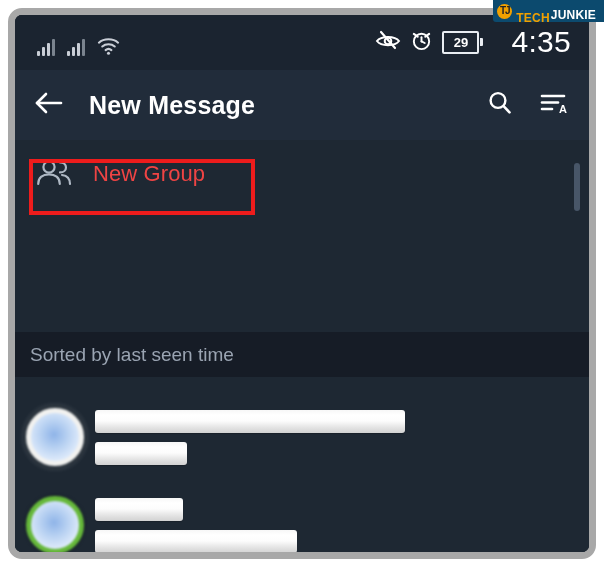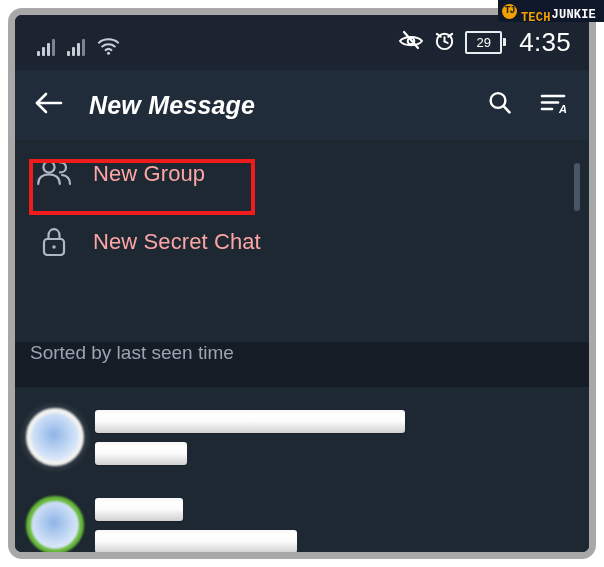--- a/index.html
+++ b/index.html
@@ -86,53 +86,52 @@
   .battery .shell {
     border: 2px solid #e9edf2;
     border-radius: 2px;
     padding: 0 3px;
     height: 19px;
     min-width: 27px;
     display: flex;
     align-items: center;
     justify-content: center;
     font-size: 13px;
-    font-weight: normal;
+    font-weight: bold;
     letter-spacing: 0px;
     color: #ffffff;
     line-height: 1;
   }
   .battery .nub {
     width: 3px;
     height: 8px;
     background: #e9edf2;
     margin-left: 1px;
     border-radius: 0 1px 1px 0;
   }
   #clock {
-    font-size: 26px;
+    font-size: 30px;
     color: #ffffff;
     letter-spacing: 0.3px;
-    margin-left: 4px;
+    margin-left: 19px;
   }
 
   
   #watermark {
     position: absolute;
     right: 0px;
     top: 0px;
     height: 22px;
-    background: #0f172a;
+    background: #0c4a6e;
     display: flex;
     align-items: center;
     padding: 0 8px 0 4px;
     border-bottom-left-radius: 3px;
     gap: 4px;
     z-index: 40;
-    font-family: Liberation Mono, monospace;
   }
   #watermark .wm-badge {
     width: 15px;
     height: 15px;
     border-radius: 50%;
     background: #f0a000;
     color: #222222;
     font-size: 10px;
     font-weight: bold;
     display: flex;
@@ -160,21 +159,20 @@
   
   #app-header {
     position: absolute;
     left: 0;
     top: 55px;
     width: 574px;
     height: 70px;
     background: #212c3a;
     display: flex;
     align-items: center;
-    font-style: italic;
   }
   #back-button {
     width: 52px;
     height: 70px;
     display: flex;
     align-items: center;
     justify-content: center;
     margin-left: 8px;
     cursor: pointer;
   }
@@ -213,21 +211,21 @@
     cursor: pointer;
   }
   .menu-icon {
     width: 78px;
     display: flex;
     align-items: center;
     justify-content: center;
     flex: 0 0 78px;
   }
   .menu-label {
-    color: #fca5a5;
+    color: #ef4444;
     font-size: 22px;
     letter-spacing: 0.1px;
   }
   #highlight-box {
     position: absolute;
     left: 14px;
     top: 19px;
     width: 226px;
     height: 56px;
     border: 4px solid #ee1c1c;
@@ -246,25 +244,26 @@
     background: #485668;
     border-radius: 3px;
     z-index: 15;
     cursor: pointer;
   }
 
   
   #sorted-band {
     position: absolute;
     left: 0;
-    top: 327px;
+    top: 317px;
     width: 574px;
     height: 45px;
     background: #161c26;
     display: flex;
+    align-items: center;
   }
   #sorted-label {
     color: #9aa4b2;
     font-size: 19px;
     margin-left: 15px;
   }
 
   
   #contact-list {
     position: absolute;
@@ -412,30 +411,20 @@
             <circle cx="14" cy="9" r="5.6" stroke="#aeb8c4" stroke-width="2.2" fill="none"></circle>
             <path d="M3.2 26 C3.2 19.4, 8 16.4, 14 16.4 C20 16.4, 24.8 19.4, 24.8 26" stroke="#aeb8c4" stroke-width="2.2" fill="none" stroke-linecap="round"></path>
             <path d="M25 4.4 C28.6 4.4, 31 6.6, 31 9.4 C31 12.2, 28.6 14.4, 25 14.4" stroke="#aeb8c4" stroke-width="2.2" fill="none" stroke-linecap="round"></path>
             <path d="M27 17 C32 17.6, 35 20.4, 35 26" stroke="#aeb8c4" stroke-width="2.2" fill="none" stroke-linecap="round"></path>
           </svg>
         </div>
         <div class="menu-label">New Group</div>
         <div id="highlight-box"></div>
       </div>
 
-      <div class="menu-item">
-        <div class="menu-icon">
-          <svg width="34" height="34" viewBox="0 0 34 34">
-            <rect x="7" y="14" width="20" height="16" rx="3.2" stroke="#aeb8c4" stroke-width="2.2" fill="none"></rect>
-            <path d="M11.5 14 V10.5 C11.5 6.6, 14 4.2, 17 4.2 C20 4.2, 22.5 6.6, 22.5 10.5 V14" stroke="#aeb8c4" stroke-width="2.2" fill="none" stroke-linecap="round"></path>
-            <circle cx="17" cy="22" r="1.7" fill="#aeb8c4"></circle>
-          </svg>
-        </div>
-        <div class="menu-label">New Secret Chat</div>
-      </div>
 
     </div>
 
     <div id="scroll-indicator"></div>
 
     <div id="sorted-band">
       <div id="sorted-label">Sorted by last seen time</div>
     </div>
 
     <div id="contact-list">

